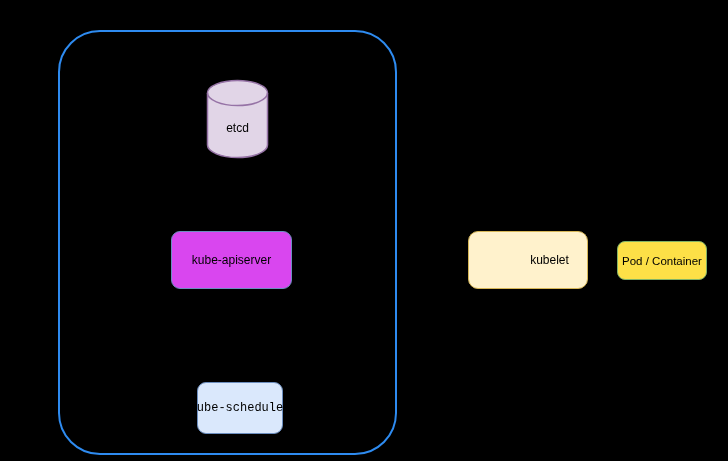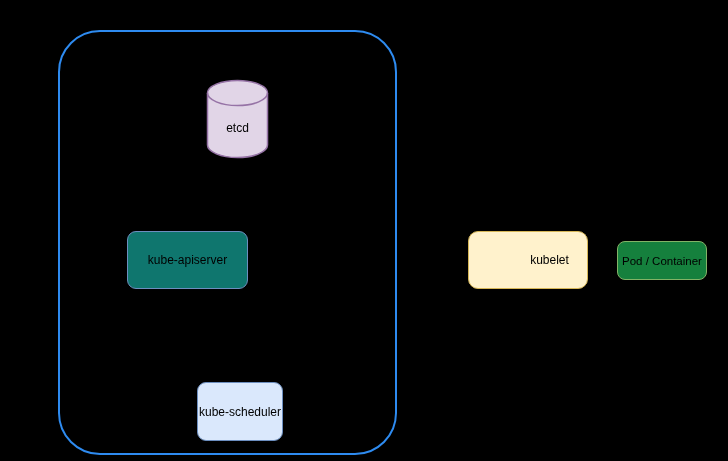--- a/index.html
+++ b/index.html
@@ -27,21 +27,21 @@
     box-sizing:border-box;
     border:1.5px solid;
     display:flex;
     align-items:center;
     justify-content:center;
     font-size:12px;
     color:#000;
     white-space:nowrap;
   }
   .node-apiserver{ left:127px; top:231px; width:121px; height:58px; border-radius:9px; }
-  .node-scheduler{ left:197px; top:382px; width:86px;  height:59px; border-radius:9px; }
+  .node-scheduler{ left:197px; top:382px; width:86px;  height:52px; border-radius:9px;font-family:Liberation Mono, monospace; }
   .node-kubelet  { left:468px; top:231px; width:120px; height:58px; border-radius:10px; }
   .node-pod      { left:617px; top:241px; width:90px;  height:39px; border-radius:8px; font-size:11.5px; }
   .cylinder-wrap{
     position:absolute;
     left:206px; top:79px;
     width:63px; height:80px;
   }
   .cylinder-wrap svg{ display:block; }
   .cyl-label{
     font-family:"Liberation Sans", sans-serif;
@@ -56,29 +56,29 @@
   <div class="boundary" style="border-color: rgb(46, 139, 240);"></div>
 
   <div class="cylinder-wrap">
     <svg width="63" height="80" viewBox="0 0 63 80">
       <path d="M1.5 14 A30 12.5 0 0 1 61.5 14 L61.5 66 A30 12.5 0 0 1 1.5 66 Z" stroke-width="1.5" fill="#e1d5e7" stroke="#9673a6"></path>
       <path d="M1.5 14 A30 12.5 0 0 0 61.5 14" fill="none" stroke-width="1.5" stroke="#9673a6"></path>
       <text x="31.5" y="50" text-anchor="middle" dominant-baseline="middle" class="cyl-label" fill="#000000">etcd</text>
     </svg>
   </div>
 
-  <div class="node node-apiserver" style="background-color: #0f766e; border-color: rgb(108, 142, 191);">
+  <div class="node node-apiserver" style="background-color: #d946ef; border-color: rgb(108, 142, 191); margin-left: 44px;">
     <span>kube-apiserver</span>
   </div>
 
   <div class="node node-scheduler" style="background-color: rgb(218, 232, 252); border-color: rgb(108, 142, 191);">
     <span>kube-scheduler</span>
   </div>
 
   <div class="node node-kubelet" style="background-color: rgb(255, 242, 204); border-color: rgb(214, 182, 86); padding-left: 43px;">
     <span>kubelet</span>
   </div>
 
-  <div class="node node-pod" style="background-color: #15803d; border-color: rgb(130, 179, 102);">
+  <div class="node node-pod" style="background-color: #fde047; border-color: rgb(130, 179, 102);">
     <span>Pod / Container</span>
   </div>
 
 </div>
 
 </body></html>

